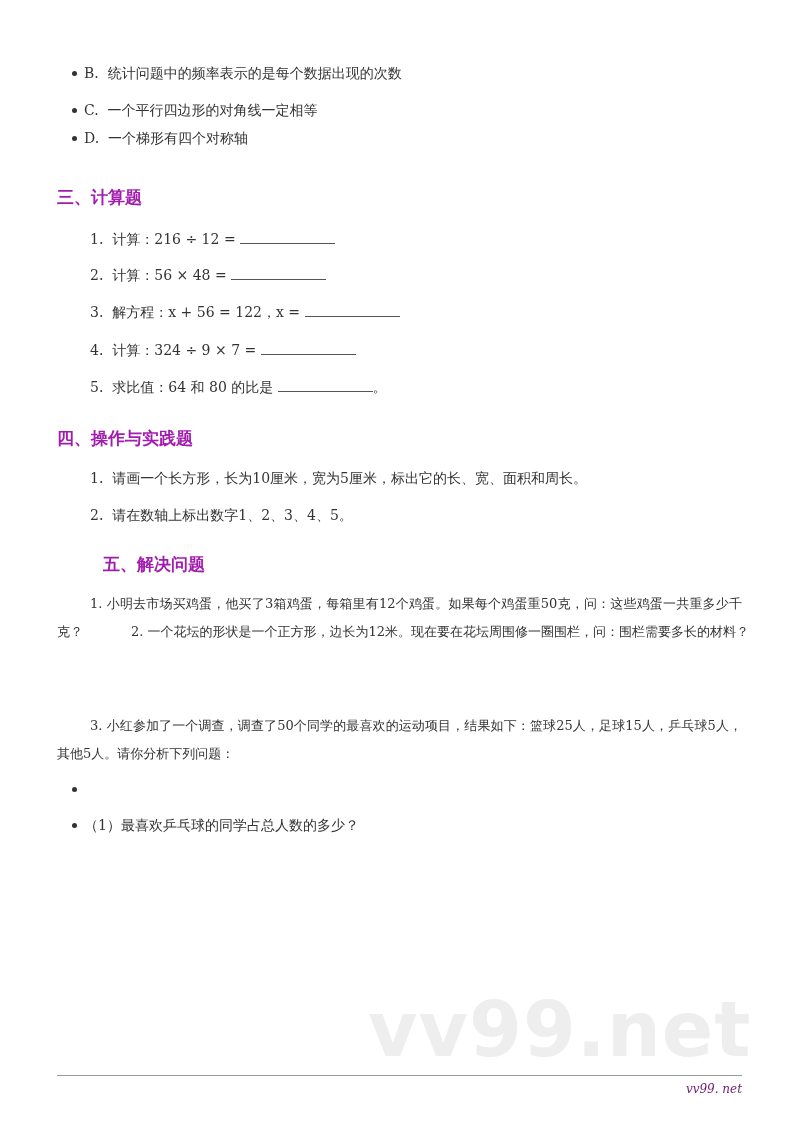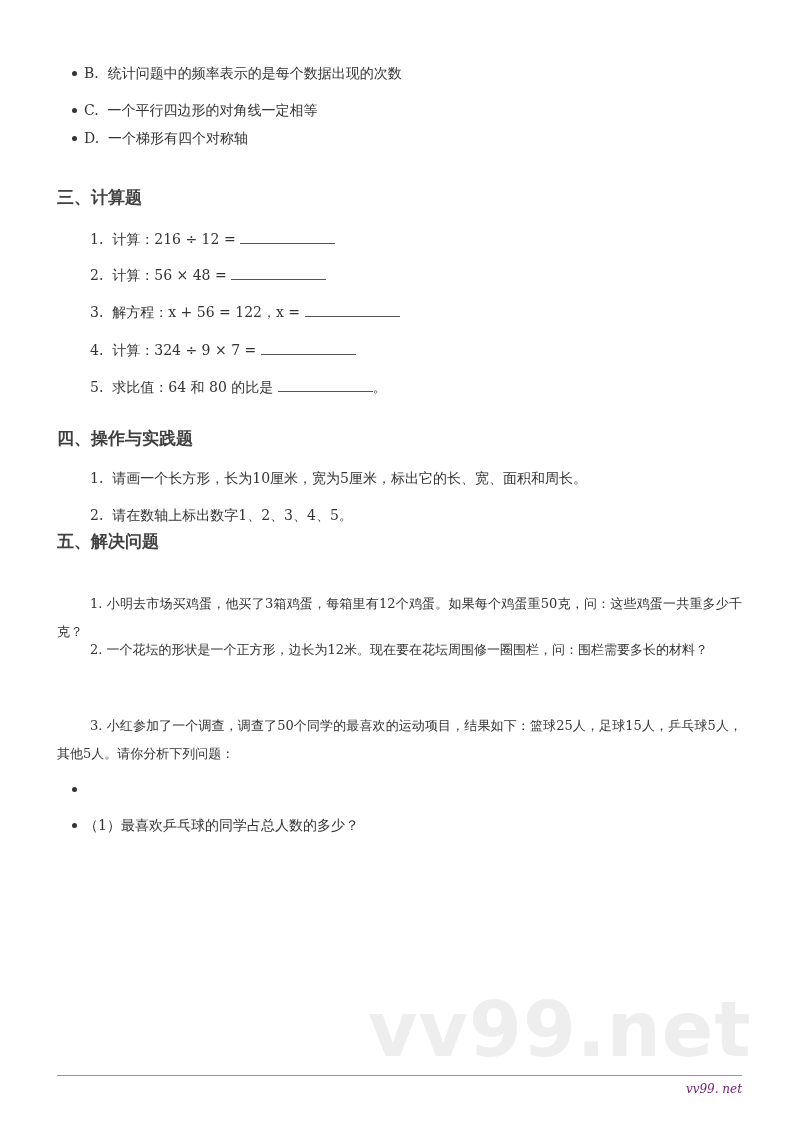--- a/index.html
+++ b/index.html
@@ -8,21 +8,21 @@
       font-family: "DejaVu Serif", "Liberation Serif", serif;
       color: #333333;
     }
     .bullet-item { position: absolute; left: 72px; font-size: 14px; line-height: 18px; }
     .bullet-item .dot {
       display: inline-block; width: 5px; height: 5px; border-radius: 50%;
       background: #333; vertical-align: middle; margin-right: 7px; position: relative; top: -1px;
     }
     .heading {
       position: absolute; left: 57px; font-size: 17px; font-weight: bold;
-      font-family: "DejaVu Sans", "Liberation Sans", sans-serif; color: #404040;
+      font-family: "DejaVu Sans", "Liberation Sans", sans-serif; color: #a21caf;
       line-height: 22px;
     }
     .num-item { position: absolute; left: 90px; font-size: 14px; line-height: 18px; }
     .blank {
       display: inline-block; border-bottom: 1px solid #555; height: 14px; vertical-align: baseline;
     }
     .para {
       position: absolute; left: 57px; width: 685px; font-size: 13px; line-height: 28px;
       text-indent: 33px; white-space: normal; text-align: justify;
     }
@@ -67,23 +67,23 @@
 </div>
 
 <div class="heading" style="top:427px;">四、操作与实践题</div>
 <div class="num-item" style="top:469px;">
   <span>1.</span>&nbsp;&nbsp;<span>请画一个长方形，长为10厘米，宽为5厘米，标出它的长、宽、面积和周长。</span>
 </div>
 <div class="num-item" style="top:506px;">
   <span>2.</span>&nbsp;&nbsp;<span>请在数轴上标出数字1、2、3、4、5。</span>
 </div>
 
-<div class="heading" style="top:530px;">五、解决问题</div>
+<div class="heading" style="top:553px;margin-left:46px;">五、解决问题</div>
 <div class="para" style="top:590px;">1.  小明去市场买鸡蛋，他买了3箱鸡蛋，每箱里有12个鸡蛋。如果每个鸡蛋重50克，问：这些鸡蛋一共重多少千克？</div>
-<div class="para" style="top:636px;">2. 一个花坛的形状是一个正方形，边长为12米。现在要在花坛周围修一圈围栏，问：围栏需要多长的材料？</div>
+<div class="para" style="top:618px;margin-left:41px;">2. 一个花坛的形状是一个正方形，边长为12米。现在要在花坛周围修一圈围栏，问：围栏需要多长的材料？</div>
 <div class="para" style="top:712px;">3.  小红参加了一个调查，调查了50个同学的最喜欢的运动项目，结果如下：篮球25人，足球15人，乒乓球5人，其他5人。请你分析下列问题：</div>
 <div class="bullet-item" style="top:780px;">
   <span class="dot"></span>
 </div>
 <div class="bullet-item" style="top:816px;">
   <span class="dot"></span><span>（1）最喜欢乒乓球的同学占总人数的多少？</span>
 </div>
 
 <div class="watermark">vv99.net</div>
 <div class="footer-line"></div>

